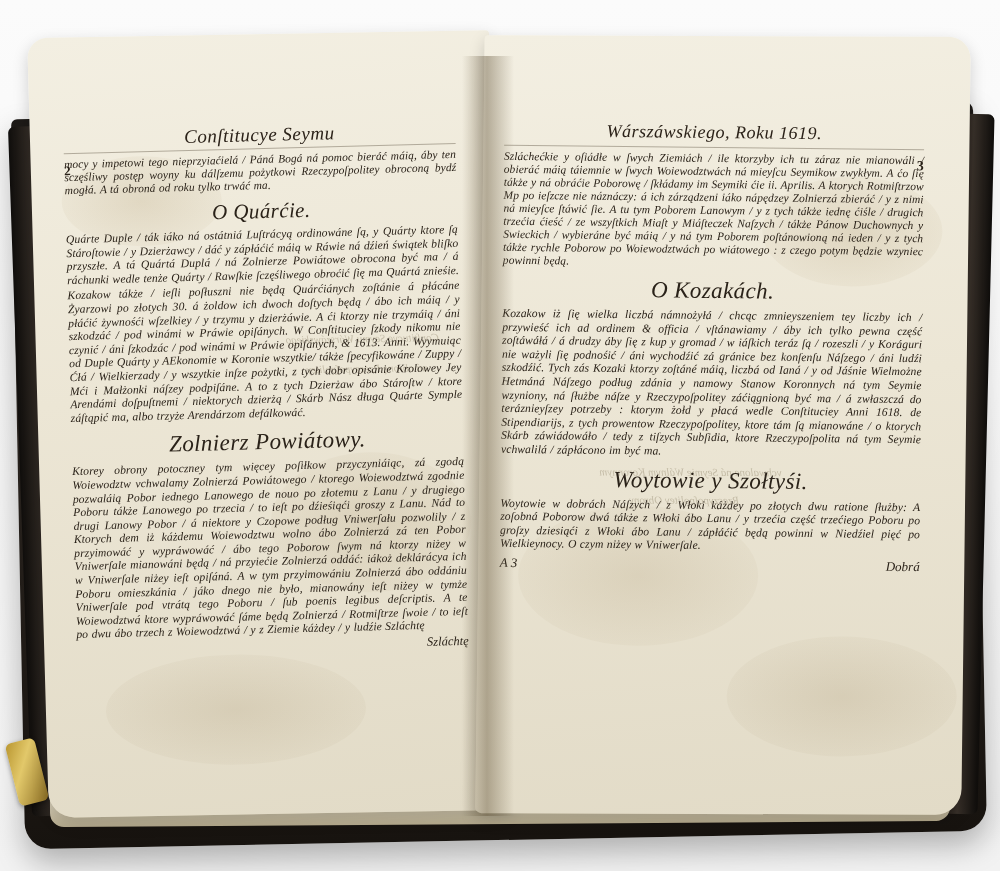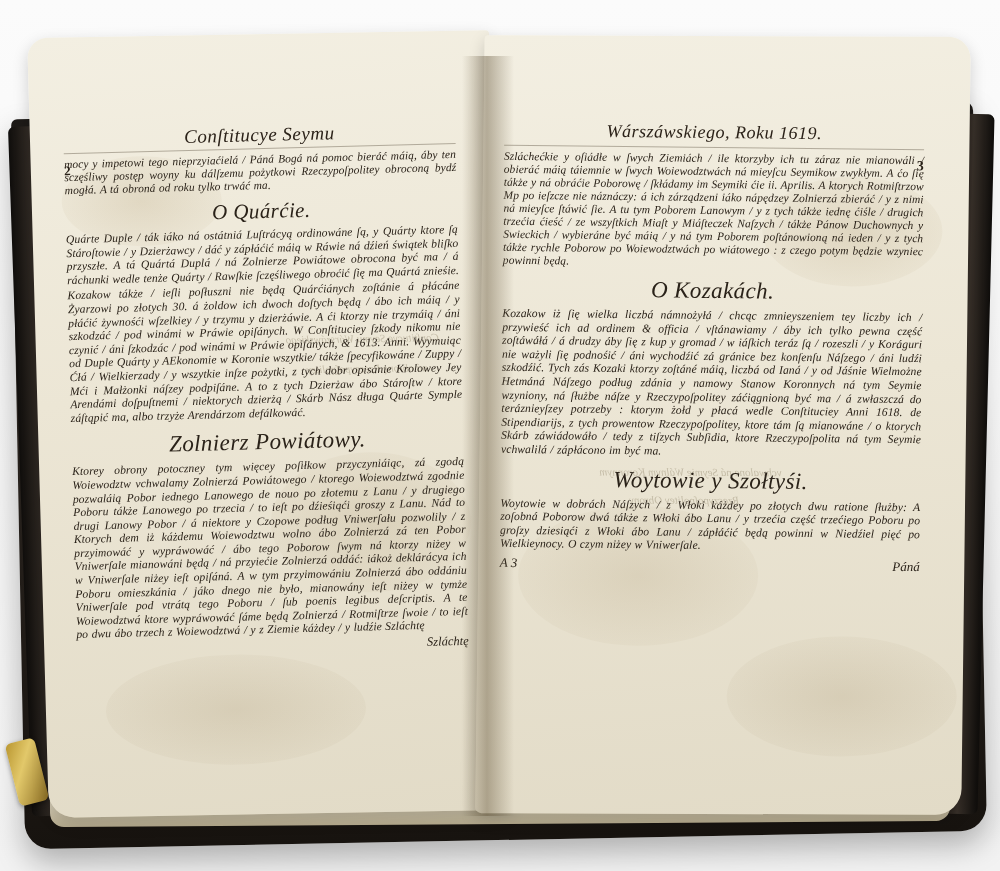--- a/index.html
+++ b/index.html
@@ -284,19 +284,19 @@
       <div class="section-title section-title-lg">O Kozakách.</div>
 
       <p class="para">Kozakow iż ſię wielka liczbá námnożyłá / chcąc zmnieyszeniem tey liczby ich / przywieść ich ad ordinem &amp; officia / vſtánawiamy / áby ich tylko pewna część zoſtáwáłá / á drudzy áby ſię z kup y gromad / w iáſkich teráz ſą / rozeszli / y Koráguri nie ważyli ſię podnośić / áni wychodźić zá gránice bez konſenſu Náſzego / áni ludźi szkodźić. Tych zás Kozaki ktorzy zoſtáné máią, liczbá od Ianá / y od Jáśnie Wielmożne Hetmáná Náſzego podług zdánia y namowy Stanow Koronnych ná tym Seymie wzyniony, ná ſłużbe náſze y Rzeczypoſpolitey záćiągnioną być ma / á zwłaszczá do teráznieyſzey potrzeby : ktorym żołd y płacá wedle Conſtituciey Anni 1618. de Stipendiarijs, z tych prowentow Rzeczypoſpolitey, ktore tám ſą mianowáne / o ktorych Skárb záwiádowáło / tedy z tiſzych Subſidia, ktore Rzeczypoſpolita ná tym Seymie vchwalilá / zápłácono im być ma.</p>
 
       <div class="section-title section-title-lg">Woytowie y Szołtyśi.</div>
 
       <p class="para">Woytowie w dobrách Náſzych / z Włoki káżdey po złotych dwu ratione ſłużby: A zoſobná Poborow dwá tákże z Włoki ábo Lanu / y trzećia część trzećiego Poboru po groſzy dziesiąći z Włoki ábo Lanu / zápłáćić będą powinni w Niedźiel pięć po Wielkieynocy. O czym niżey w Vniwerſale.</p>
 
       <div class="sig-row">
         <span>A 3</span>
-        <span>Páná</span>
+        <span>Dobrá</span>
       </div>
     </div>
 
     <div class="gutter-shadow"></div>
   </div>
 </div>
 
 </body></html>

